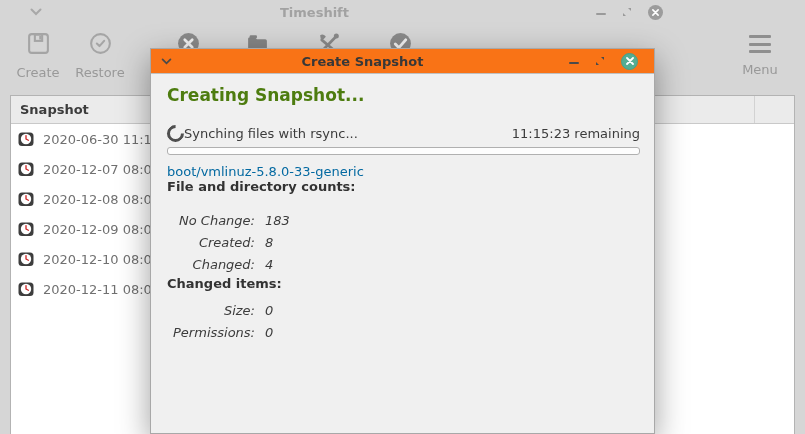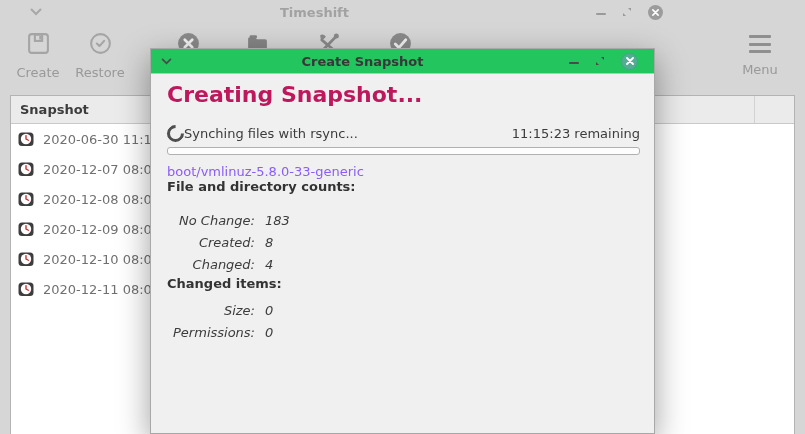--- a/index.html
+++ b/index.html
@@ -48,34 +48,34 @@
   .snap-row{height:30px;display:flex;align-items:center;gap:9px;padding-left:7px;color:#707070;}
   .clockwrap{width:16px;height:16px;flex:0 0 16px;}
 
   
   .dialog{
     position:absolute;left:150px;top:48px;width:505px;height:386px;
     background:#f0f0f0;border:1px solid #a8a8a8;box-sizing:border-box;
     box-shadow:0 10px 30px rgba(0,0,0,.38);overflow:hidden;
   }
   .dlg-titlebar{
-    height:24px;background:#22c55e;border-bottom:1px solid #c0c0c0;
+    height:24px;background:#f97316;border-bottom:1px solid #c0c0c0;
     display:grid;grid-template-columns:30px 1fr 110px;align-items:center;
   }
   .dlg-titlebar .title{text-align:center;font-weight:bold;color:#383838;}
   .dlg-chevron{margin-left:10px;width:11px;height:7px;}
   .dlg-body{padding:0 14px 0 16px;}
-  .dlg-heading{margin:9px 0 0 0;font-size:22px;font-weight:bold;color:#be185d;line-height:24px;}
+  .dlg-heading{margin:9px 0 0 0;font-size:17px;font-weight:bold;color:#4d7c0f;line-height:24px;}
   .status-row{margin-top:18px;display:flex;align-items:center;height:16px;}
   .spinner{width:11px;height:11px;border-radius:50%;border:3px solid #4f4f4f;border-top-color:transparent;transform:rotate(45deg);box-sizing:content-box;flex:0 0 auto;}
   .status-text{color:#3c3c3c;}
   .remaining{margin-left:auto;color:#3c3c3c;}
   .progress-track{margin-top:6px;height:6px;background:#fdfdfd;border:1px solid #b0b0b0;border-radius:3px;overflow:hidden;}
   .progress-fill{height:100%;background:#54ad93;width:0;}
-  .current-file{margin-top:9px;color:#8b5cf6;}
+  .current-file{margin-top:9px;color:#0369a1;}
   .section-heading{font-weight:bold;color:#333;}
   .stats{margin-top:16px;font-style:italic;}
   .stats.second{margin-top:9px;}
   .stat-row{line-height:22px;height:22px;}
   .stat-label{display:inline-block;width:88px;text-align:right;color:#3c3c3c;}
   .stat-value{margin-left:10px;color:#3c3c3c;}
   .stat-row.dim .stat-label,.stat-row.dim .stat-value{color:#b0b0b0;}
 </style>
 </head>
 <body>

